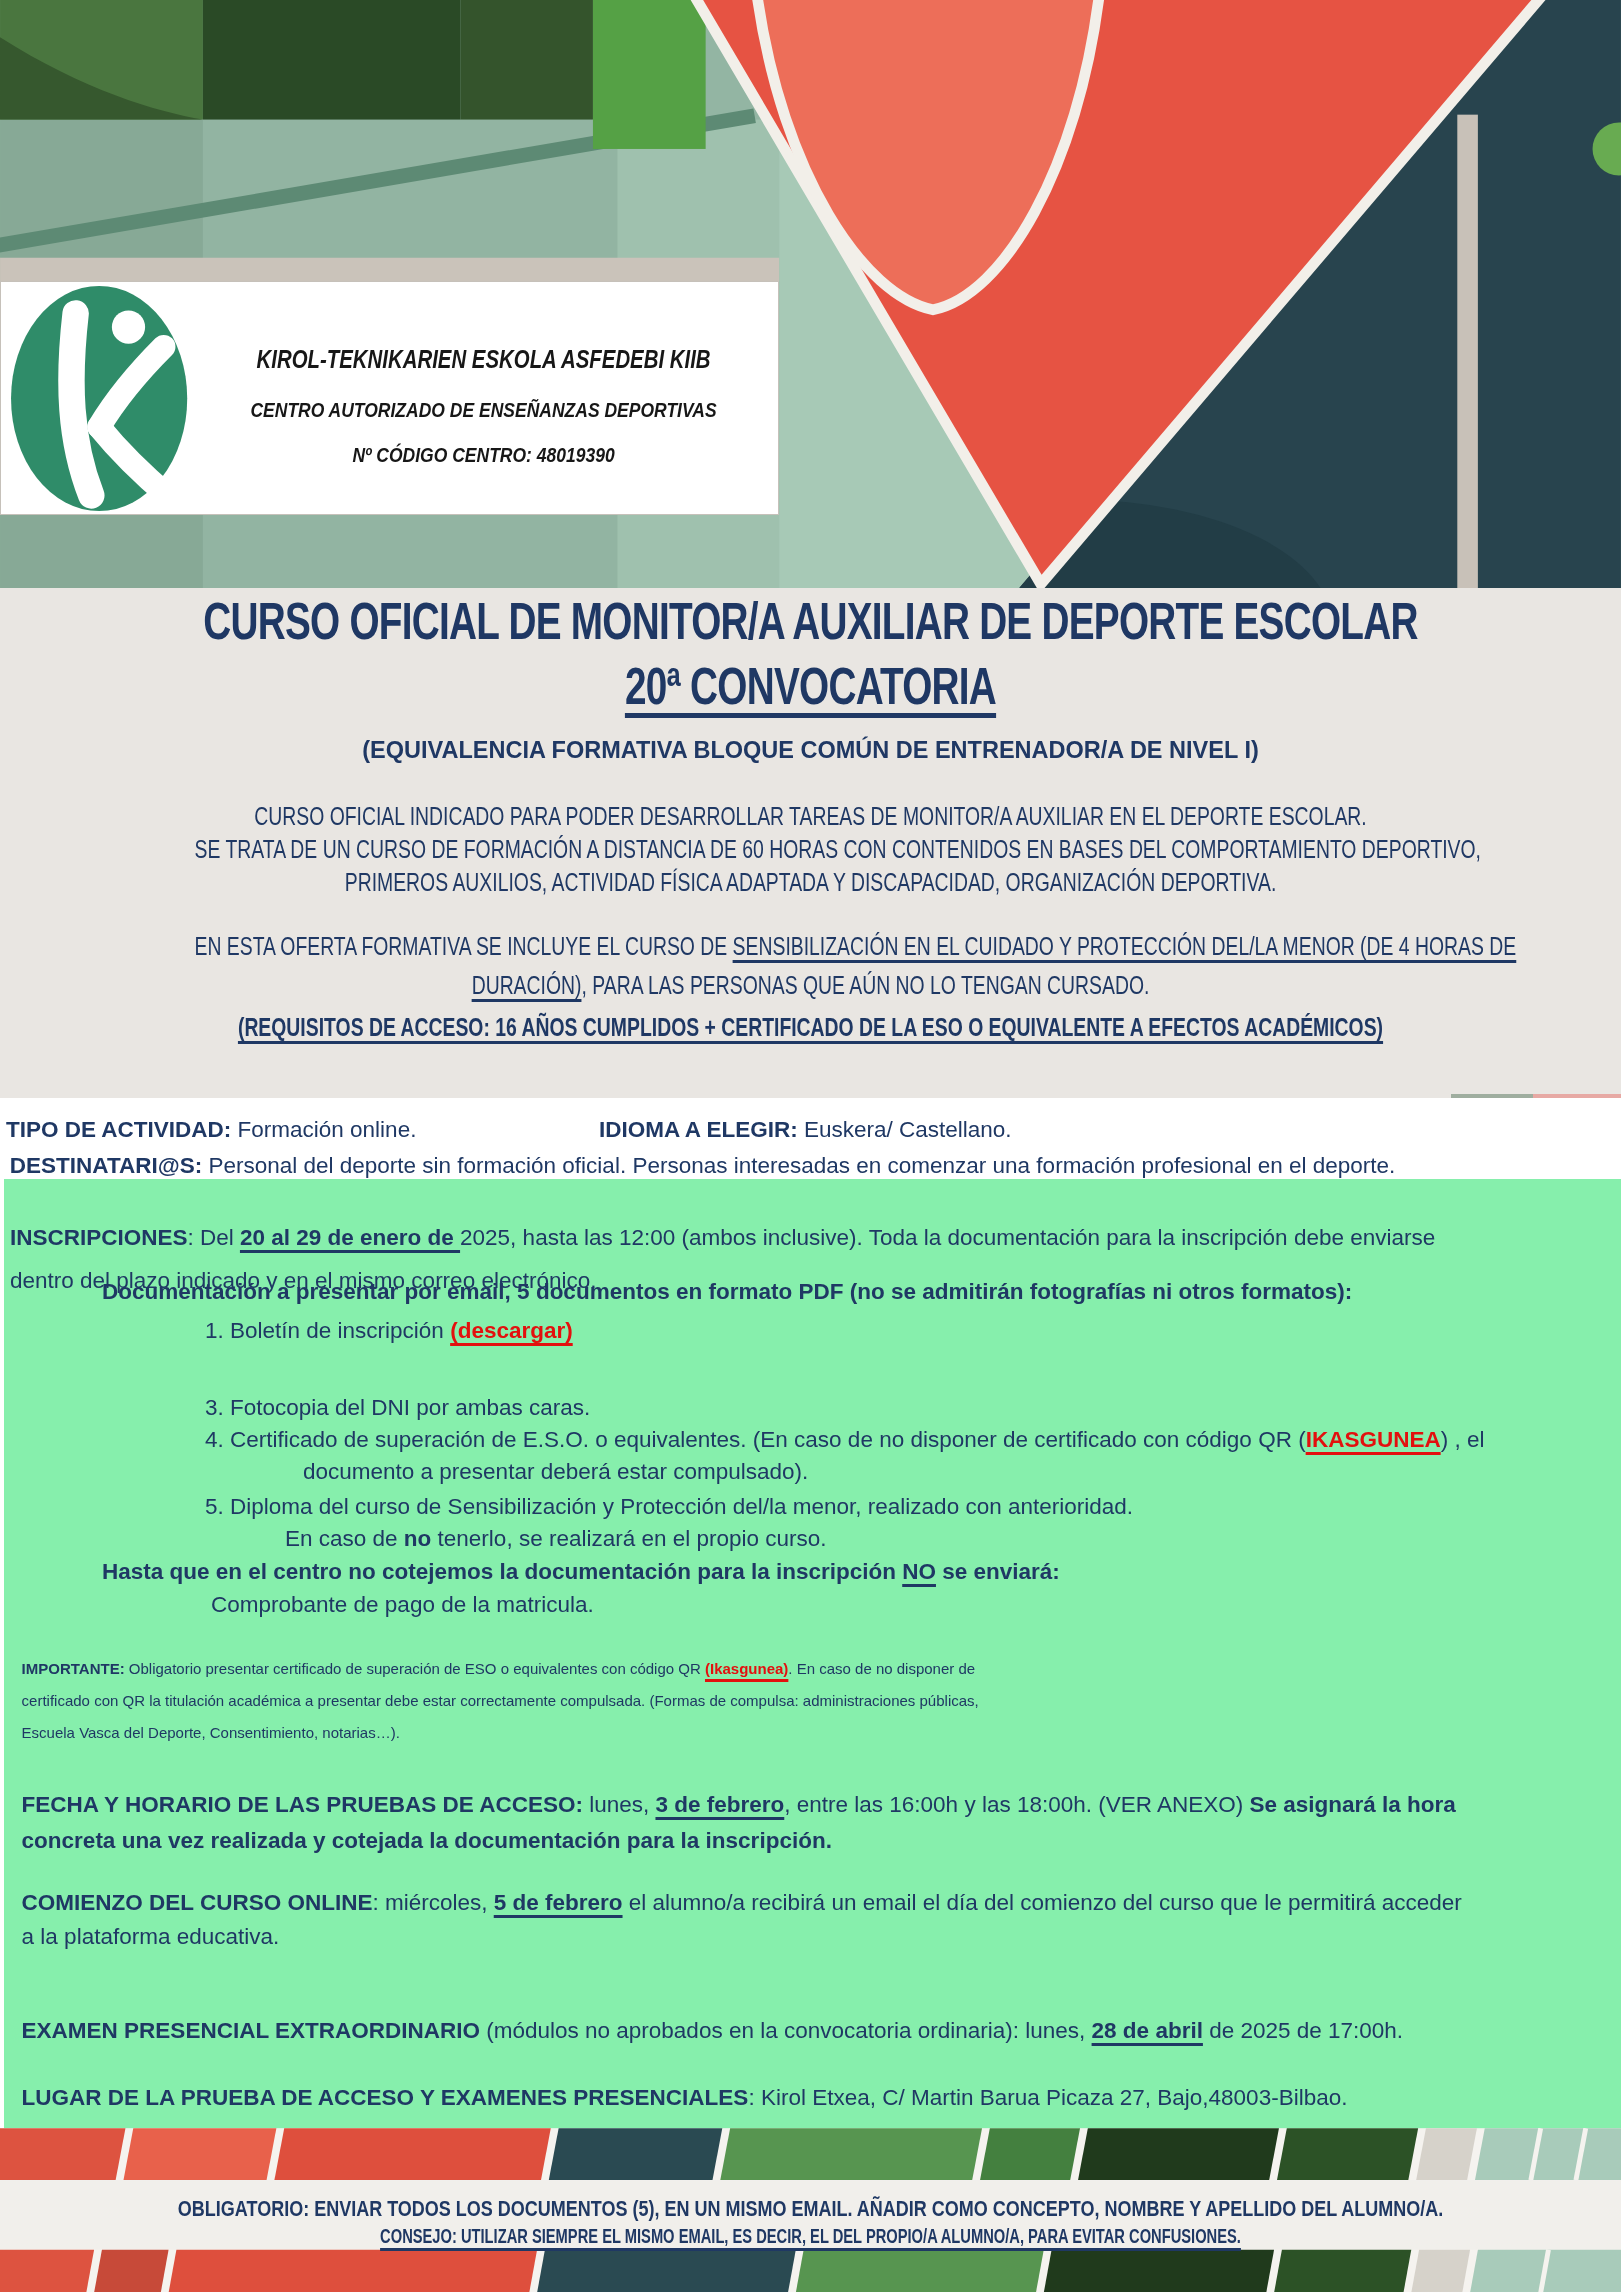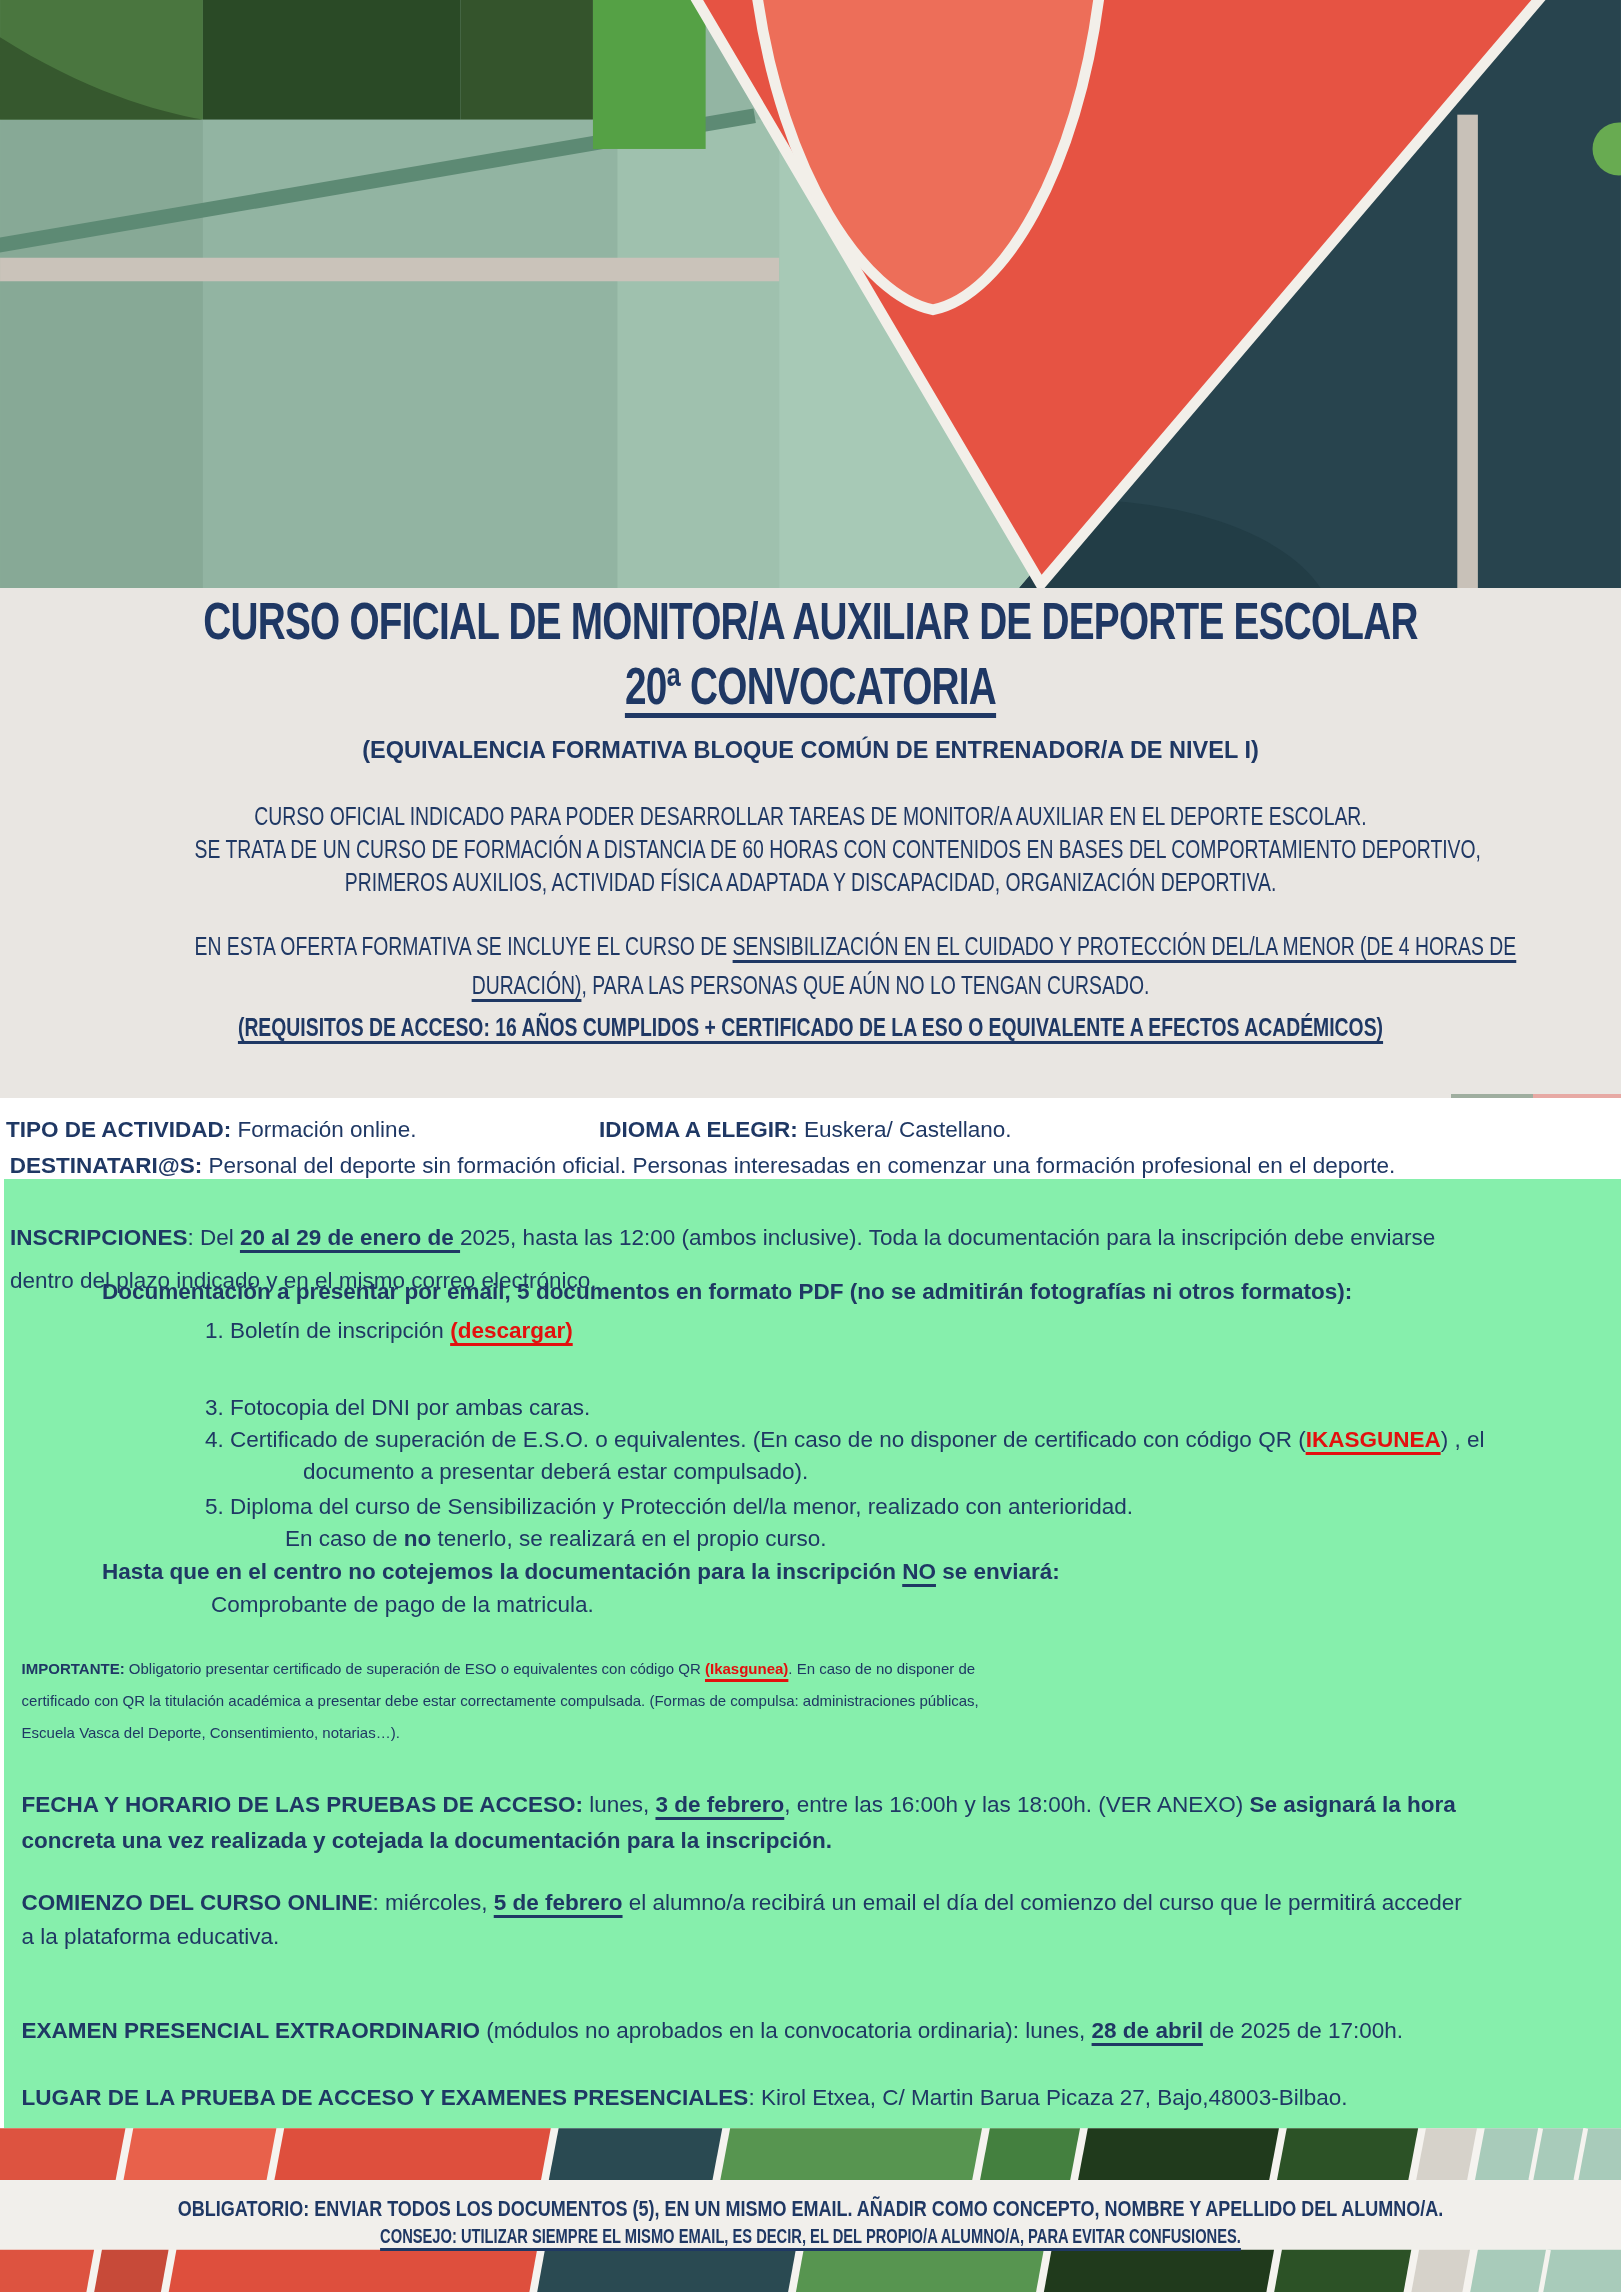--- a/index.html
+++ b/index.html
@@ -60,20 +60,32 @@
 
     <polygon points="1560,-10 1654,-10 1654,600 1040,600" fill="#28444e"></polygon>
     <ellipse cx="1100" cy="640" rx="260" ry="130" fill="#223d46" clip-path="url(#tealclip)"></ellipse>
     <rect x="1487" y="117" width="21" height="483" fill="#c8c1b8"></rect>
     <circle cx="1652" cy="152" r="27" fill="#68ab51"></circle>
 
     <polygon points="704,-12 1580,-12 1062,596" fill="#e65343" stroke="#f2efe9" stroke-width="11"></polygon>
     <path d="M772,-8 C798,180 882,302 952,316 C1024,302 1100,172 1122,-8 Z" fill="#ed6e59" stroke="#f2efe9" stroke-width="11"></path>
   </svg>
 
+  <div class="logo-box">
+    <svg class="abs" style="left:5.9px;top:2px" width="196" height="230" viewBox="0 0 200 235">
+      <ellipse cx="94" cy="117" rx="90" ry="115" fill="#2f8c69"></ellipse>
+      <path d="M70,30 C62,100 64,160 86,216" stroke="#ffffff" stroke-width="27" stroke-linecap="round" fill="none"></path>
+      <circle cx="124" cy="44" r="17" fill="#ffffff"></circle>
+      <path d="M94,146 C112,116 134,90 160,64" stroke="#ffffff" stroke-width="24" stroke-linecap="round" fill="none"></path>
+      <path d="M94,146 C116,173 140,196 166,218" stroke="#ffffff" stroke-width="24" stroke-linecap="round" fill="none"></path>
+    </svg>
+    <div class="logo-text" style="top:63px;font-size:25.5px;transform:scaleX(.80);transform-origin:50% 0;">KIROL-TEKNIKARIEN ESKOLA ASFEDEBI KIIB</div>
+    <div class="logo-text" style="top:116px;font-size:20.6px;transform:scaleX(.85);transform-origin:50% 0;">CENTRO AUTORIZADO DE ENSEÑANZAS DEPORTIVAS</div>
+    <div class="logo-text" style="top:161px;font-size:20.6px;transform:scaleX(.85);transform-origin:50% 0;">Nº CÓDIGO CENTRO: 48019390</div>
+  </div>
 
   <div class="band-gray">
 
     <div class="abs ctr nowrap title-line sqz76" style="top:5.9px">CURSO OFICIAL DE MONITOR/A AUXILIAR DE DEPORTE ESCOLAR</div>
 
     <div class="abs ctr nowrap title-line sqz76" style="top:71px"><span style="text-decoration:underline;text-decoration-thickness:4.9px;text-underline-offset:8.8px;">20ª CONVOCATORIA</span></div>
 
     <div class="abs ctr nowrap b i" style="top:149px;font-size:23.5px;">(EQUIVALENCIA FORMATIVA BLOQUE COMÚN DE ENTRENADOR/A DE NIVEL I)</div>
 
     <div class="abs sqz76" style="top:212px;width:100%;">

